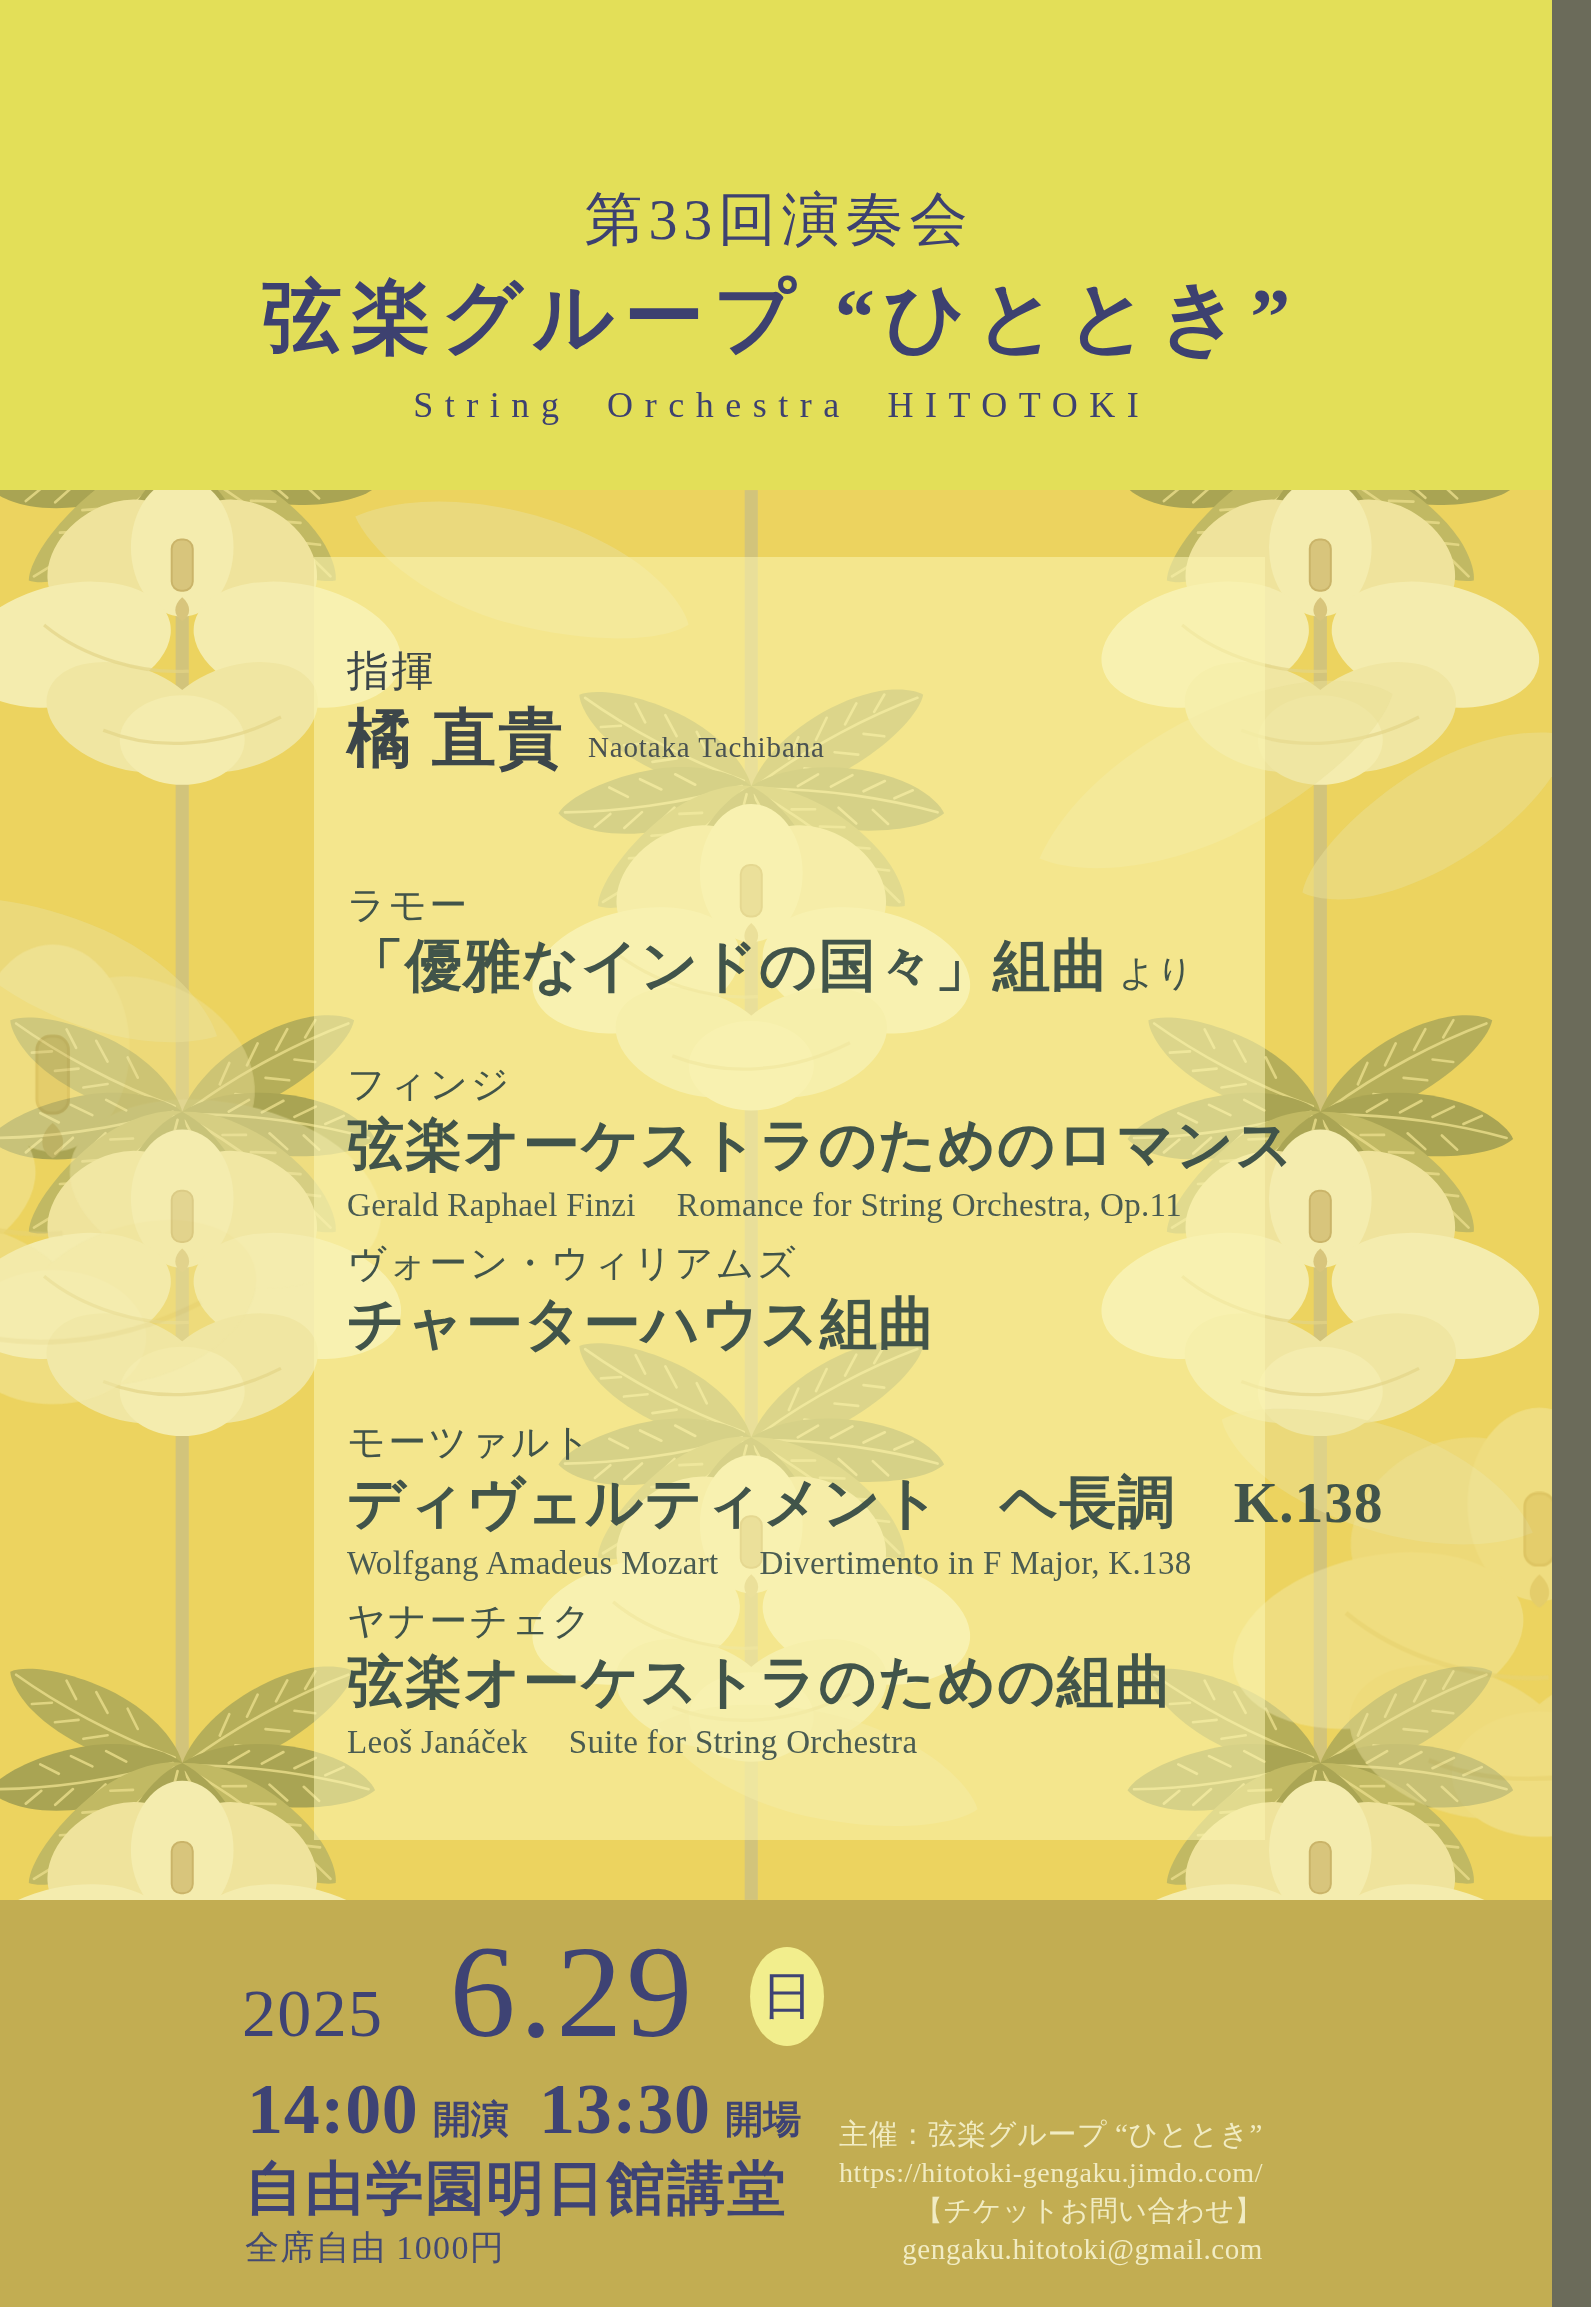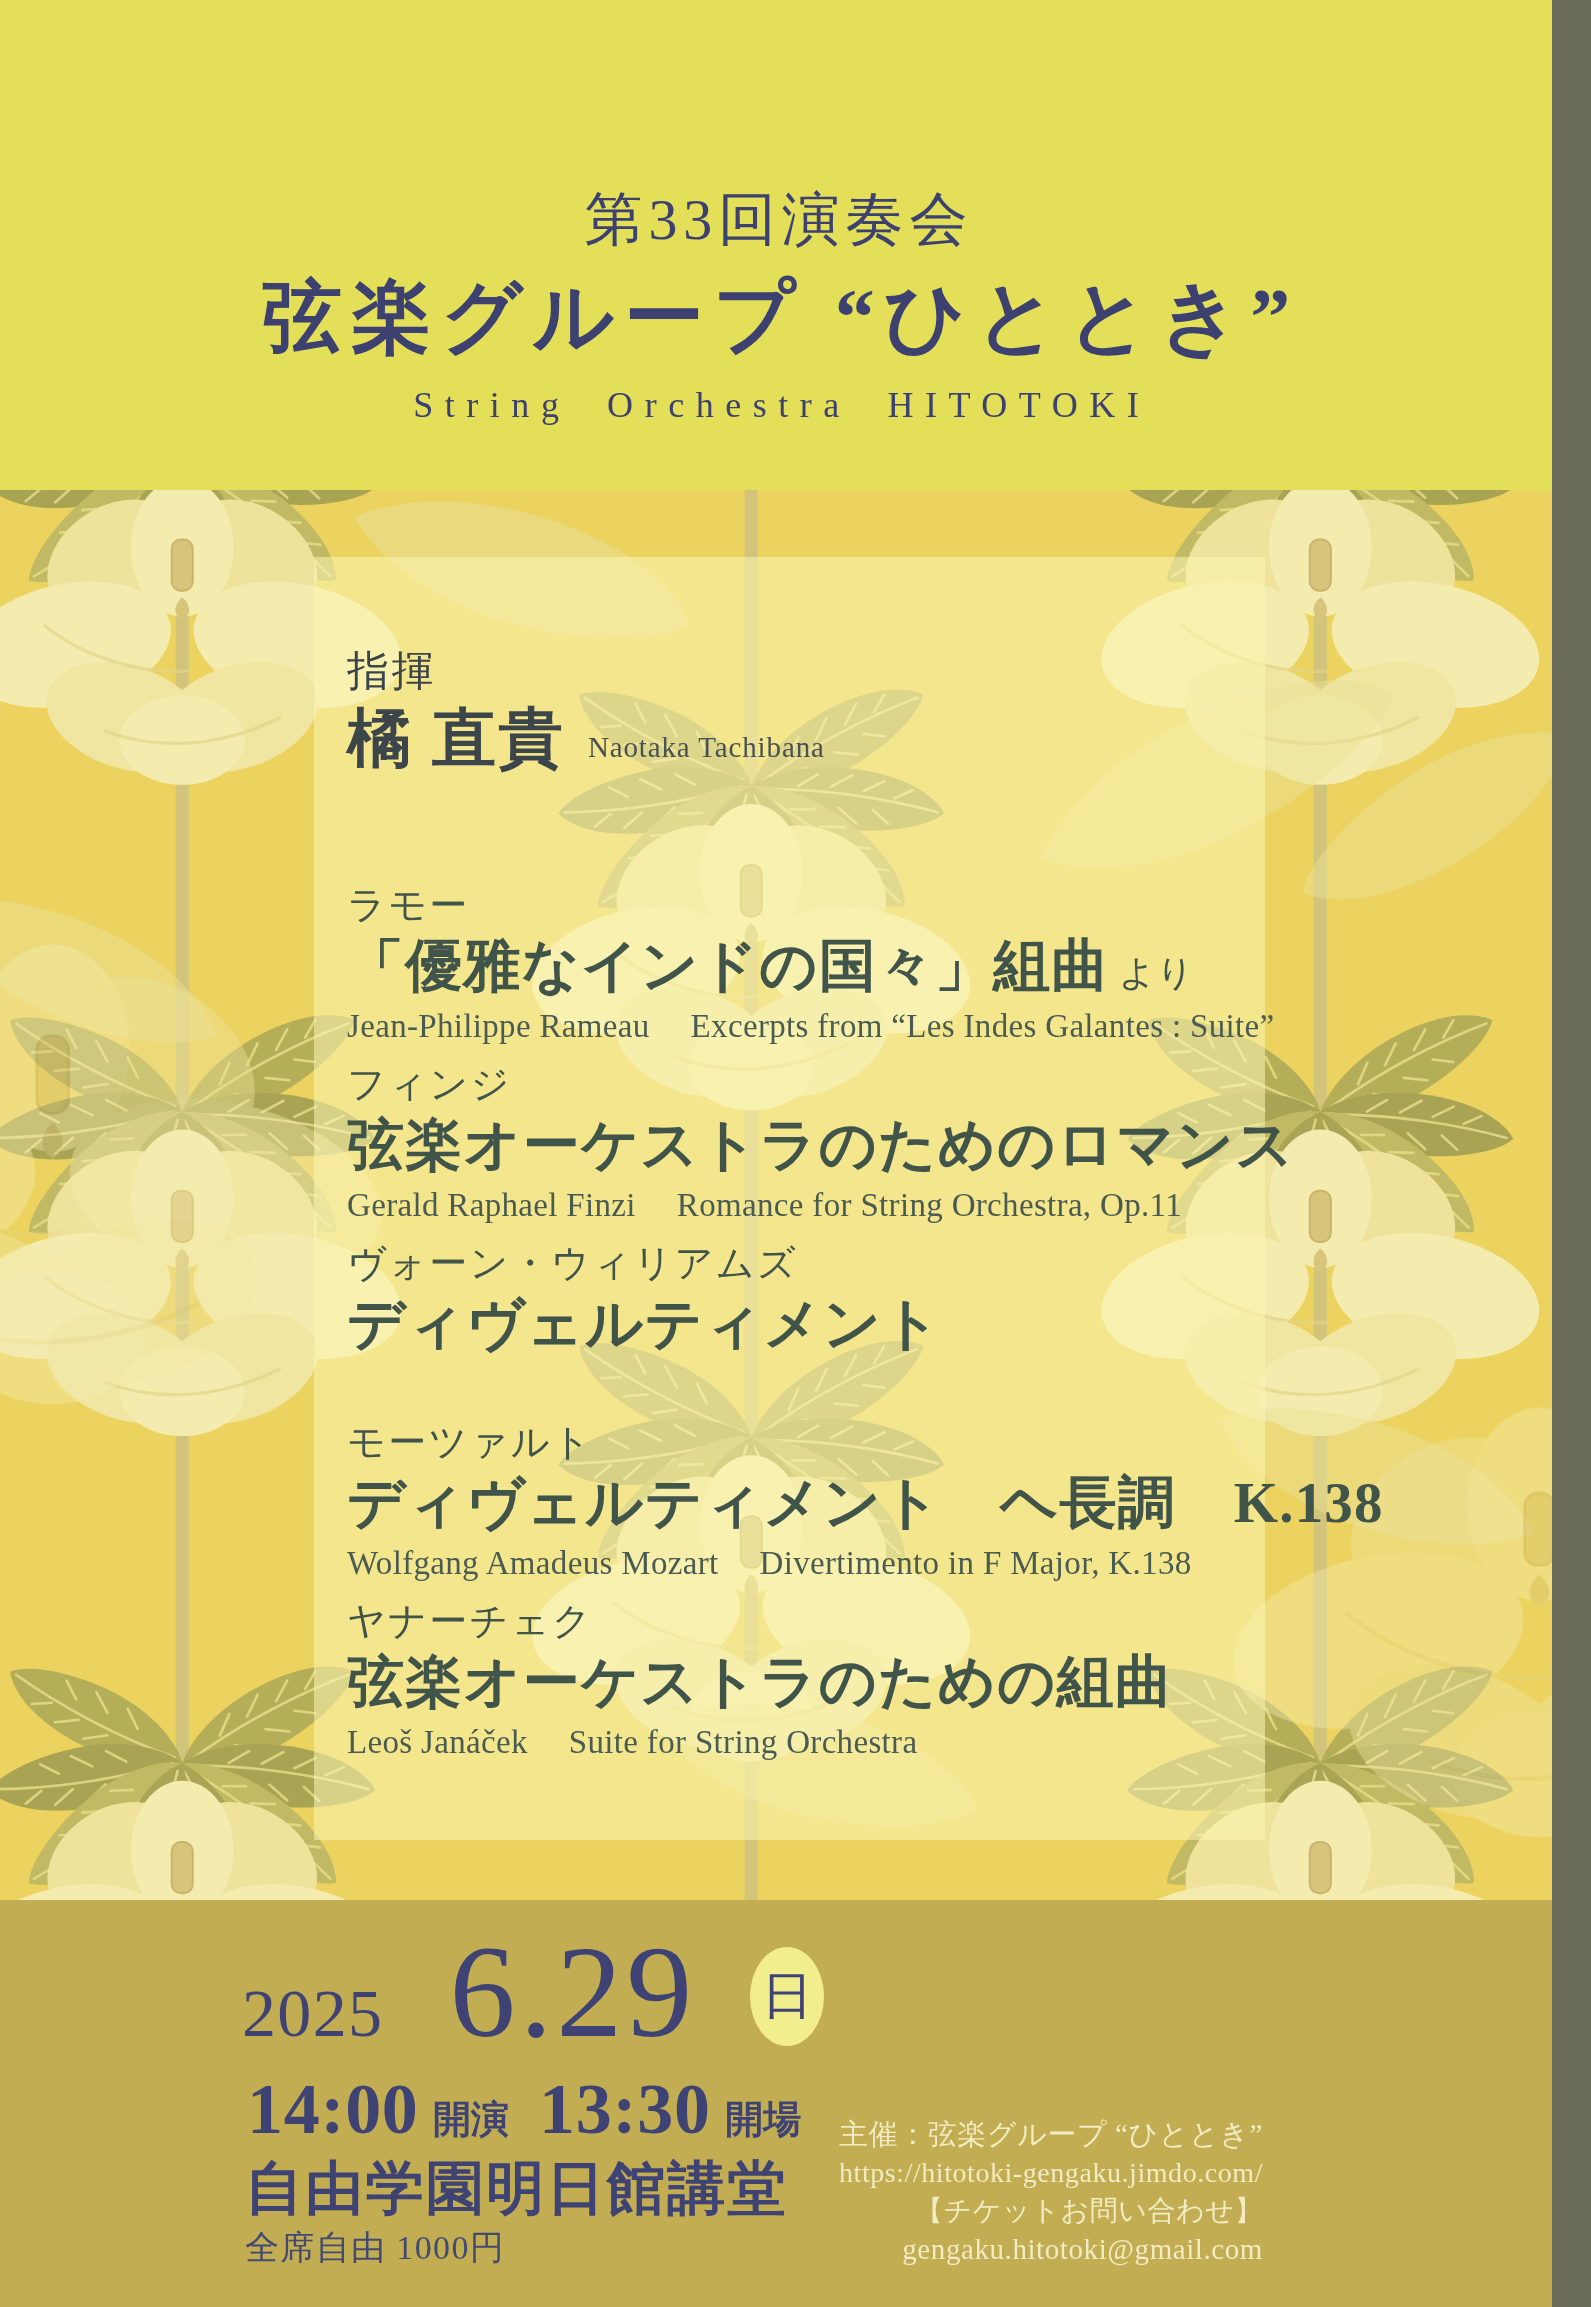--- a/index.html
+++ b/index.html
@@ -164,32 +164,31 @@
       <span class="cond-name">橘 直貴</span>
       <span class="cond-name-en">Naotaka Tachibana</span>
     </div>
   </div>
 
   <div class="program">
 
     <div class="prog-item">
       <div class="prog-composer">ラモー</div>
       <div class="prog-title"><span>「優雅なインドの国々」組曲</span><span class="prog-suffix">より</span></div>
-      <div class="prog-en"><span>Jean-Philippe Rameau</span><span class="en-gap"></span><span>Excerpts from “Les Indes Galantes : Suite”</span></div>
     </div>
 
     <div class="prog-item">
       <div class="prog-composer">フィンジ</div>
       <div class="prog-title"><span>弦楽オーケストラのためのロマンス</span><span class="prog-suffix"></span></div>
       <div class="prog-en"><span>Gerald Raphael Finzi</span><span class="en-gap"></span><span>Romance for String Orchestra, Op.11</span></div>
     </div>
 
     <div class="prog-item">
       <div class="prog-composer">ヴォーン・ウィリアムズ</div>
-      <div class="prog-title"><span>ディヴェルティメント</span><span class="prog-suffix"></span></div>
+      <div class="prog-title"><span>チャーターハウス組曲</span><span class="prog-suffix"></span></div>
     </div>
 
     <div class="prog-item">
       <div class="prog-composer">モーツァルト</div>
       <div class="prog-title"><span>ディヴェルティメント　ヘ長調　K.138</span><span class="prog-suffix"></span></div>
       <div class="prog-en"><span>Wolfgang Amadeus Mozart</span><span class="en-gap"></span><span>Divertimento in F Major, K.138</span></div>
     </div>
 
     <div class="prog-item">
       <div class="prog-composer">ヤナーチェク</div>

